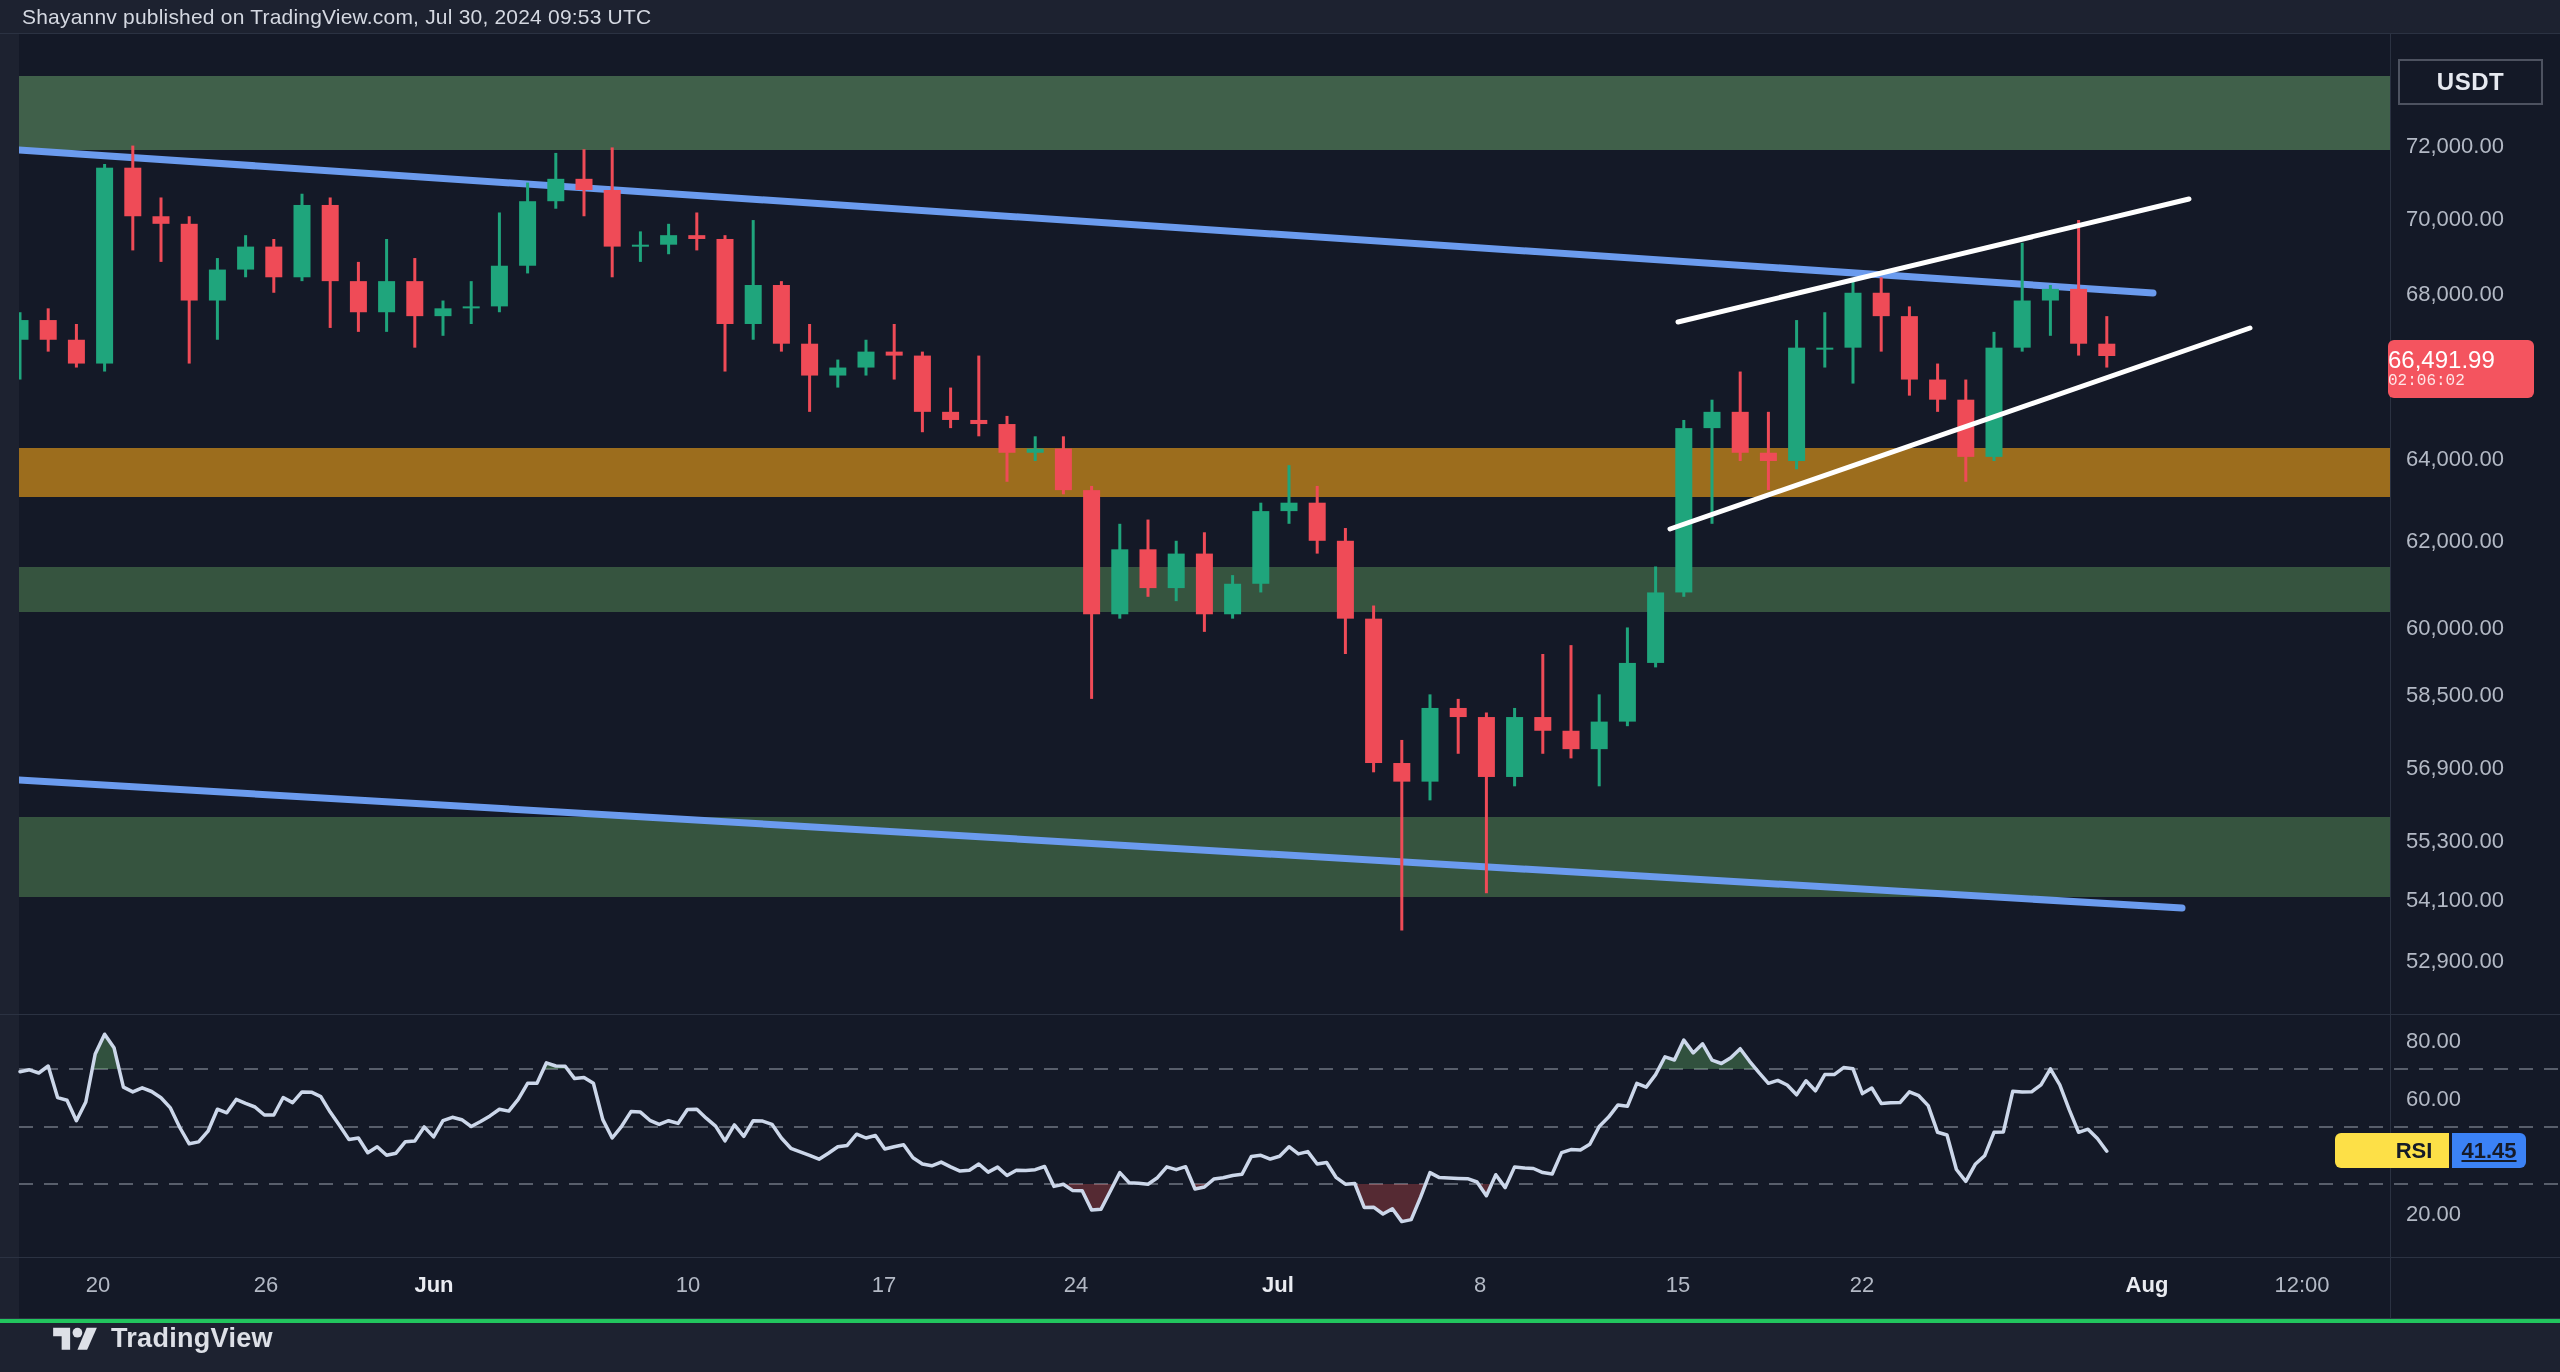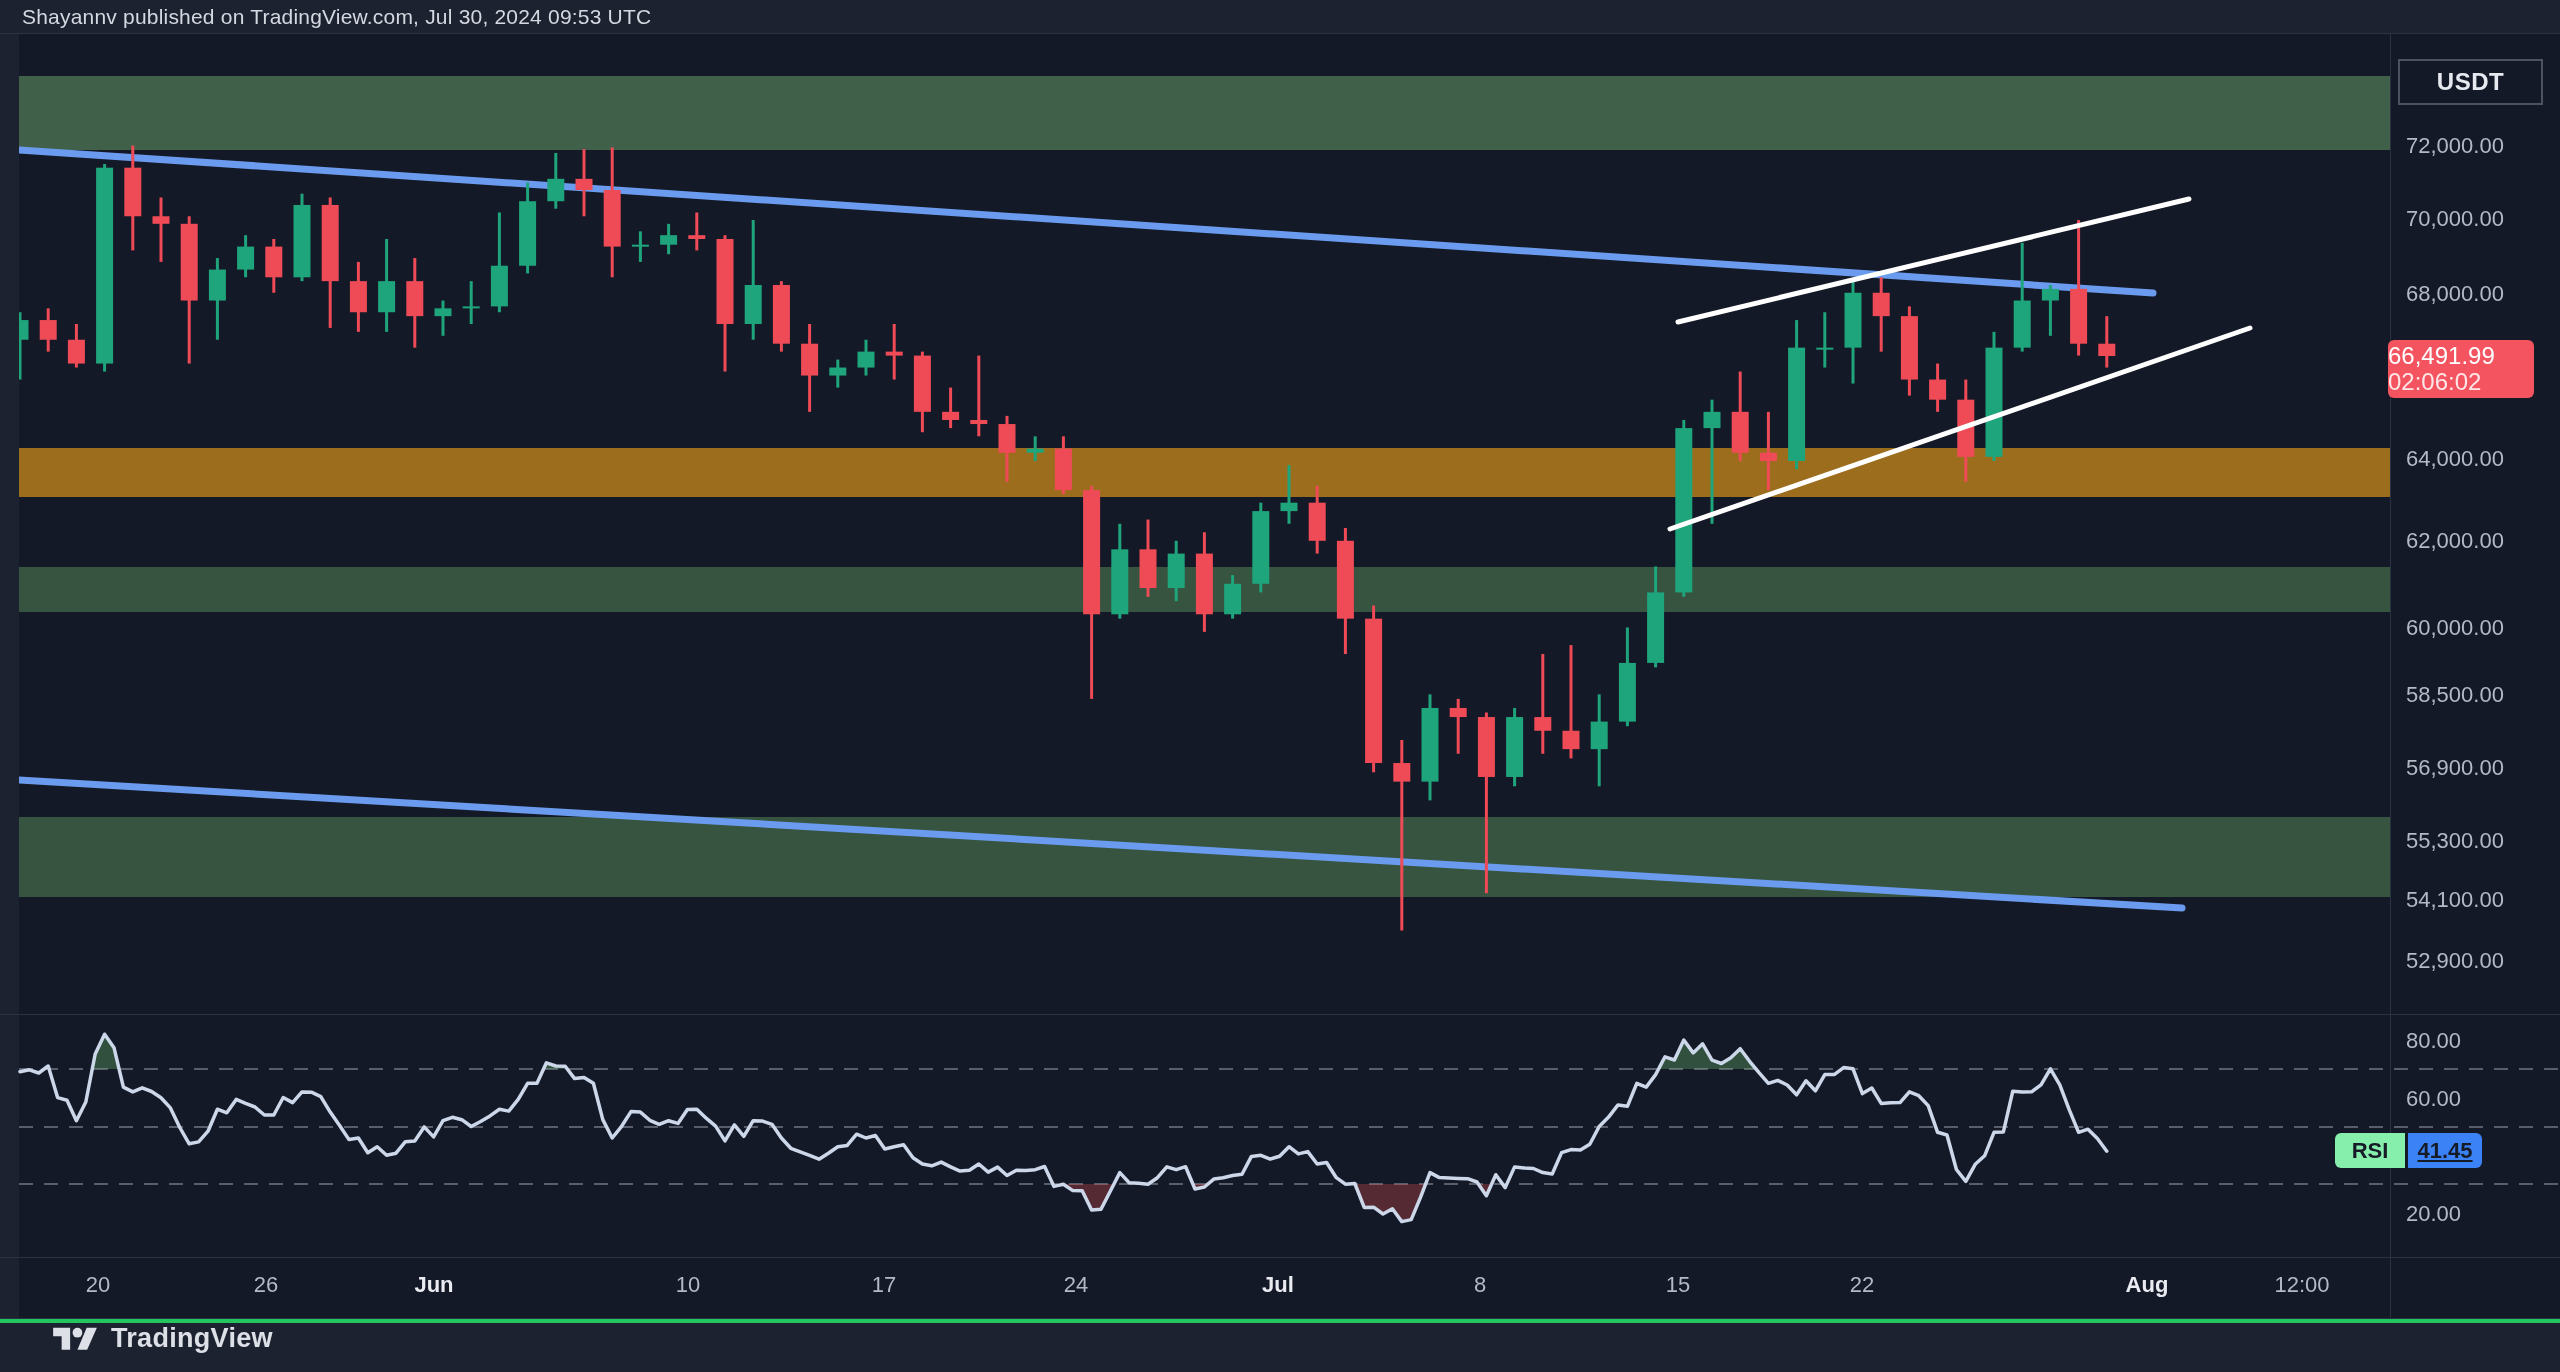--- a/index.html
+++ b/index.html
@@ -8,21 +8,21 @@
   .header{position:absolute;left:0;top:0;width:2560px;height:33px;background:#1d2230;}
   .header .title{position:absolute;left:22px;top:5px;font-size:21px;color:#d4d8e1;letter-spacing:.2px;}
   svg.chart{position:absolute;left:0;top:0;}
   .usdt-btn{position:absolute;left:2398px;top:59px;width:145px;height:46px;
     border:2px solid #4d5260;border-radius:0;box-sizing:border-box;
     display:flex;align-items:center;justify-content:center;
     color:#e6e9f0;font-size:24px;font-weight:600;letter-spacing:.5px;background:transparent;}
   .price-label{position:absolute;left:2388px;top:340px;width:146px;height:58px;border-radius:6px;
     display:flex;flex-direction:column;justify-content:center;line-height:1.08;}
   .price-label .p{font-size:24px;color:#ffffff;font-weight:500;}
-  .price-label .c{font-size:24px;color:rgba(255,255,255,.85);}
+  .price-label .c{font-size:16px;color:rgba(255,255,255,.85);font-family:Liberation Mono, monospace;}
   .rsi-badge{position:absolute;left:2335px;top:1133px;height:35px;display:flex;gap:3px;}
   .rsi-badge .seg{display:flex;align-items:center;justify-content:center;
     font-size:22px;font-weight:600;color:#161b28;}
   .rsi-badge .seg.name{width:70px;border-radius:6px 0 0 6px;}
   .rsi-badge .seg.val{width:74px;border-radius:0 6px 6px 0;}
   .footer{position:absolute;left:0;top:1319px;width:2560px;height:53px;background:#1d2230;
     border-top:4px solid #22c55e;display:flex;align-items:flex-start;}
   .footer .logo{margin-left:53px;display:block;}
   .footer .brand{margin-left:14px;font-size:27px;font-weight:700;color:#dde0e7;letter-spacing:.3px;}
 </style>
@@ -254,21 +254,21 @@
     </svg>
 
   <div class="usdt-btn">USDT</div>
 
   <div class="price-label" style="background: rgb(244, 84, 95);">
     <div class="p">66,491.99</div>
     <div class="c">02:06:02</div>
   </div>
 
   <div class="rsi-badge">
-    <div class="seg name" style="background: #86efac;">RSI</div>
+    <div class="seg name" style="background: #fde047; padding-left: 44px;">RSI</div>
     <div class="seg val" style="background: #3b82f6; text-decoration: underline;">41.45</div>
   </div>
 
   <div class="footer">
     <svg class="logo" width="44" height="34" viewBox="0 0 36 28">
       <path d="M14 22H7V11H0V4h14v18z" fill="#dde0e7"></path>
       <circle cx="20" cy="8" r="4" fill="#dde0e7"></circle>
       <path d="M28 22h-8l7.6-18H36l-8 18z" fill="#dde0e7"></path>
     </svg>
     <div class="brand">TradingView</div>

